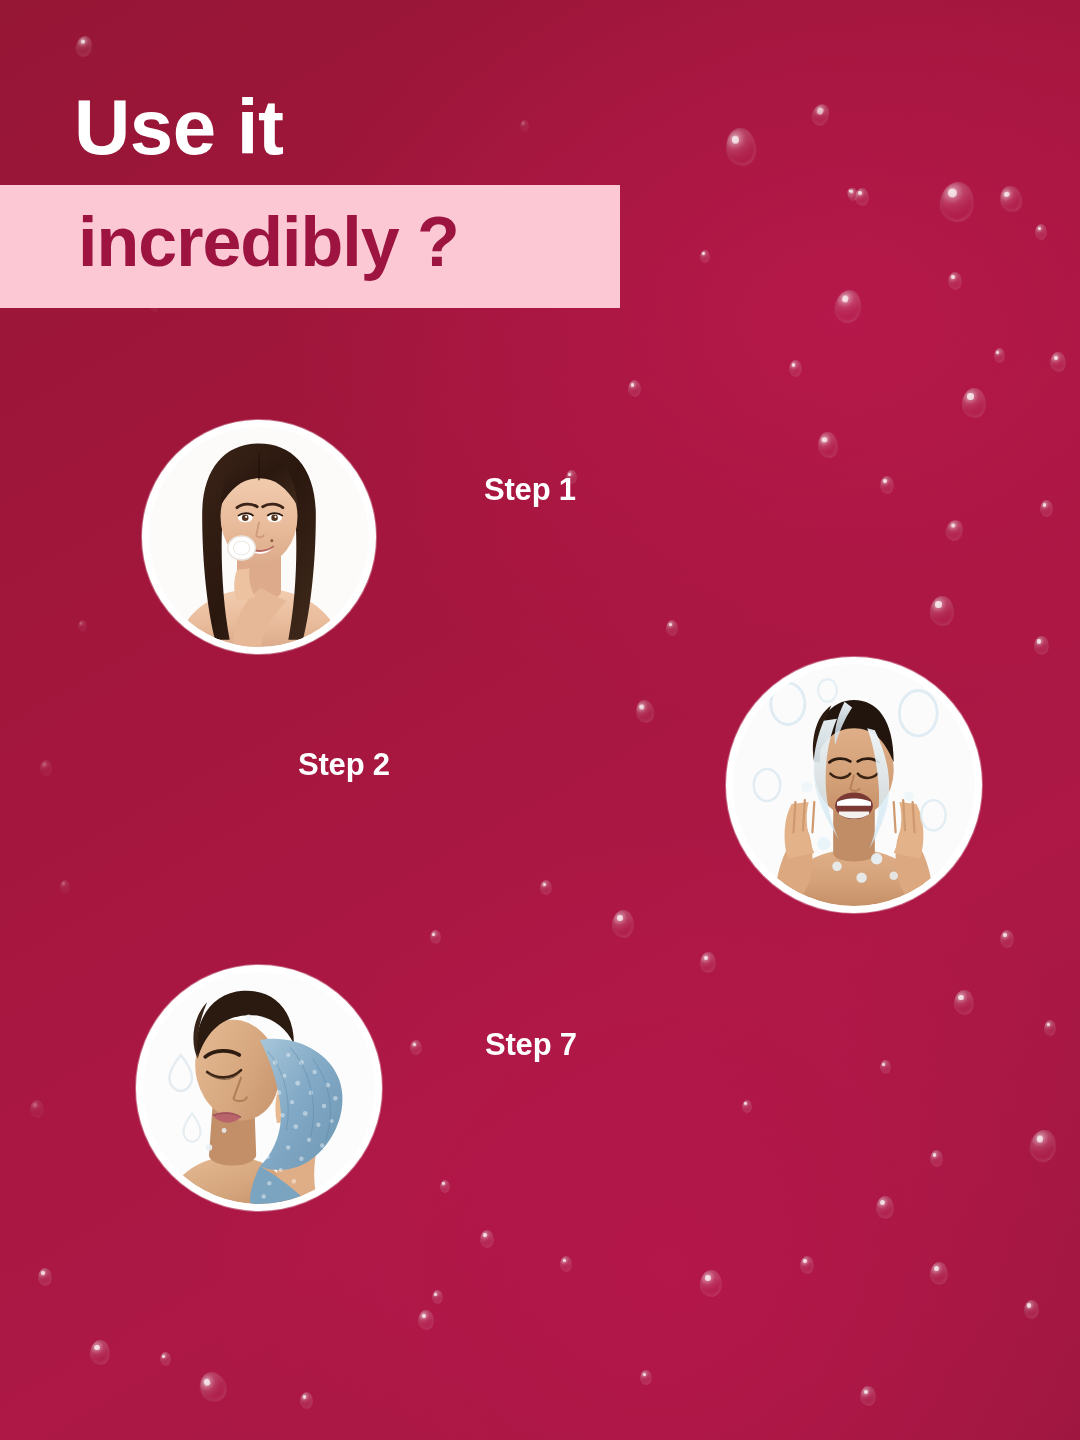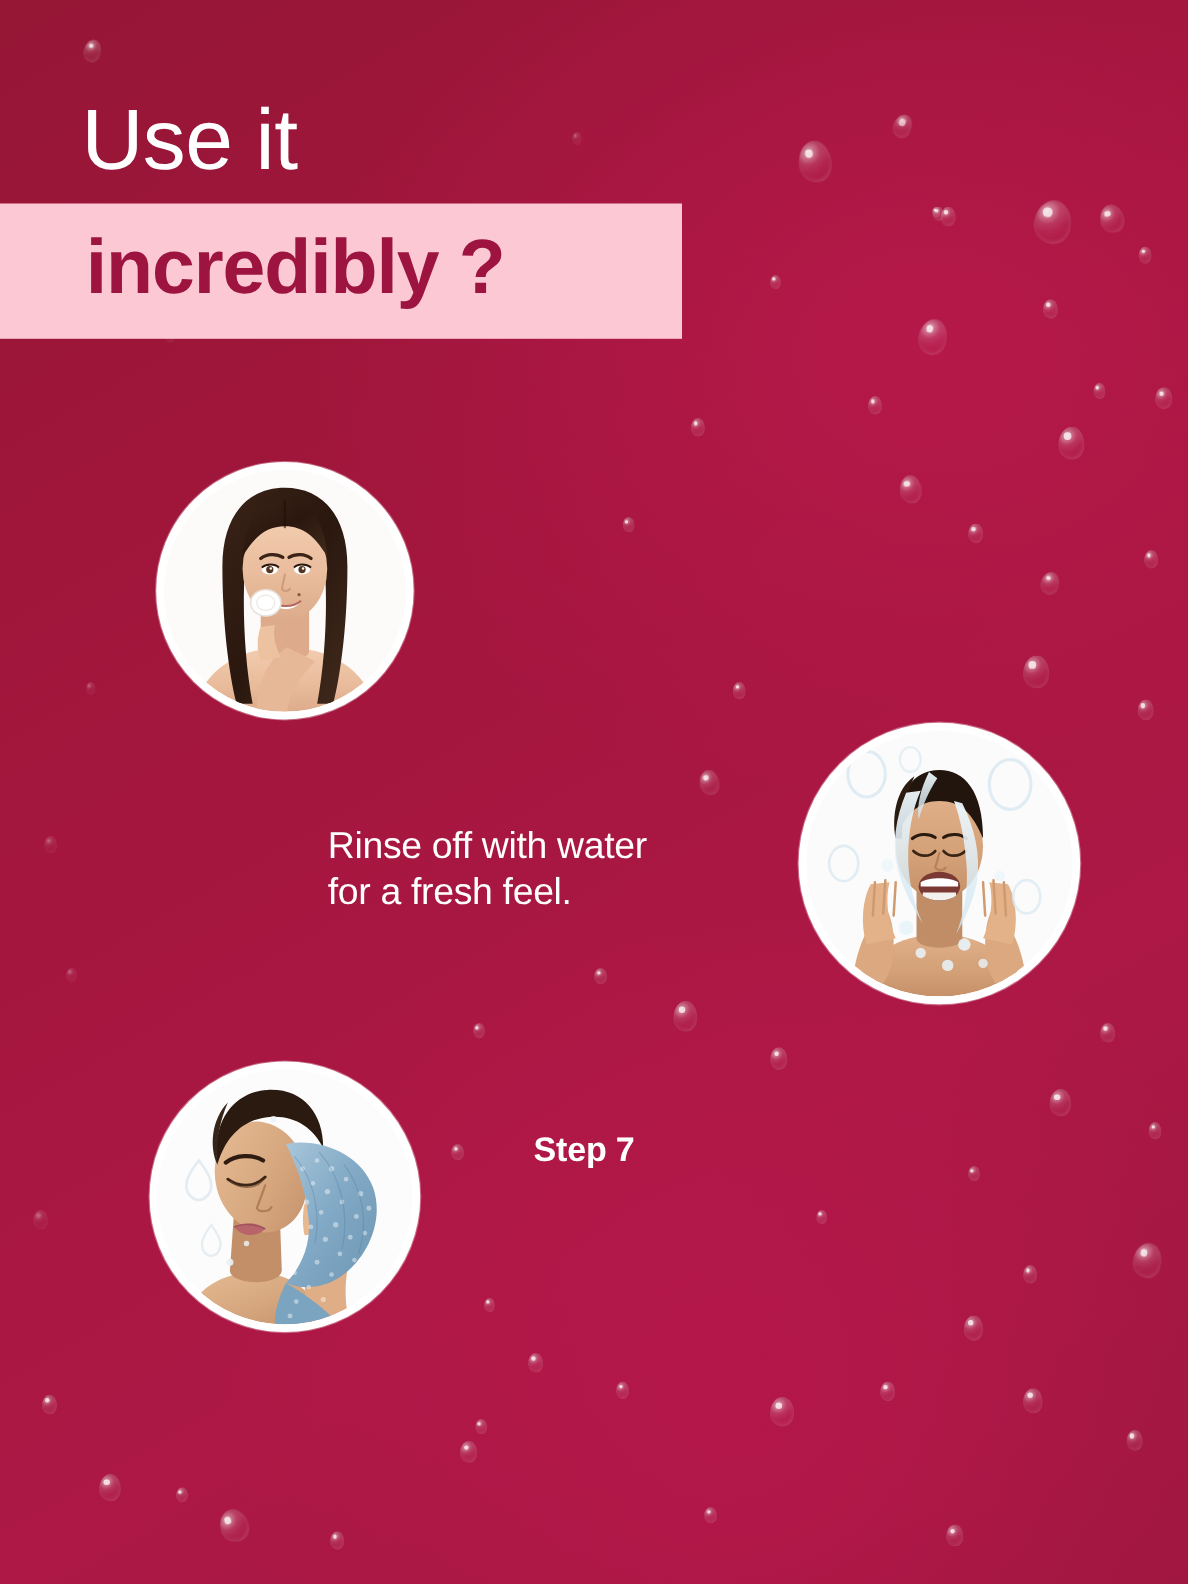--- a/index.html
+++ b/index.html
@@ -46,21 +46,21 @@
   .drop.faint::after{ opacity:0.5; }
 
   
   .heading-wrap { position:absolute; top:0; left:0; width:100%; }
 
   .headline-top {
     position:absolute;
     left:74px; top:88px;
     font-size:78px;
     line-height:1;
-    font-weight:400;
+    font-weight:700;
     color:#ffffff;
     letter-spacing:-0.5px;
     white-space:nowrap;
   }
 
   .headline-band {
     position:absolute;
     left:0; top:185px;
     width:620px; height:123px;
     background:#fbc8d3;
@@ -248,20 +248,21 @@
           <path d="M96 156 C92 166 92 180 96 190 L116 186 C110 174 108 164 110 154 Z" fill="#edc2a1"></path>
           <ellipse cx="101" cy="132" rx="15" ry="13" fill="#ffffff"></ellipse>
           <ellipse cx="101" cy="132" rx="15" ry="13" fill="none" stroke="#e9e2dc" stroke-width="1.6"></ellipse>
           <ellipse cx="101" cy="132" rx="9" ry="7.6" fill="none" stroke="#eee8e2" stroke-width="1.2"></ellipse>
         </svg>
       </div>
     </div>
   </div>
 
   <div class="step-text" id="step1-text">
+    <div class="step-title">Step 1</div>
   </div>
 
   <div class="step-photo" id="step2-photo">
     <div class="photo-inner">
       <div class="ph">
         <svg viewBox="0 0 256 256" preserveAspectRatio="xMidYMid slice">
           <defs>
             <linearGradient id="skin2" x1="0" y1="0" x2="0" y2="1">
               <stop offset="0%" stop-color="#e0b08a"></stop>
               <stop offset="60%" stop-color="#d3a077"></stop>
@@ -317,22 +318,21 @@
           <ellipse cx="196" cy="52" rx="20" ry="24" fill="none" stroke="#dbe9f1" stroke-width="3" opacity="0.85"></ellipse>
           <ellipse cx="36" cy="128" rx="14" ry="17" fill="none" stroke="#dbe9f1" stroke-width="2.6" opacity="0.8"></ellipse>
           <ellipse cx="212" cy="160" rx="13" ry="16" fill="none" stroke="#dbe9f1" stroke-width="2.6" opacity="0.75"></ellipse>
           <ellipse cx="100" cy="28" rx="10" ry="12" fill="none" stroke="#dbe9f1" stroke-width="2.2" opacity="0.7"></ellipse>
         </svg>
       </div>
     </div>
   </div>
 
   <div class="step-text" id="step2-text">
-    <div class="step-desc">Rinse off with water
-for a fresh feel.</div>
+    <div class="step-title">Step 2</div>
   </div>
 
   <div class="step-photo" id="step3-photo">
     <div class="photo-inner">
       <div class="ph">
         <svg viewBox="0 0 246 246" preserveAspectRatio="xMidYMid slice">
           <defs>
             <linearGradient id="skin3" x1="0" y1="0" x2="1" y2="1">
               <stop offset="0%" stop-color="#e6bb95"></stop>
               <stop offset="55%" stop-color="#d7a87f"></stop>

